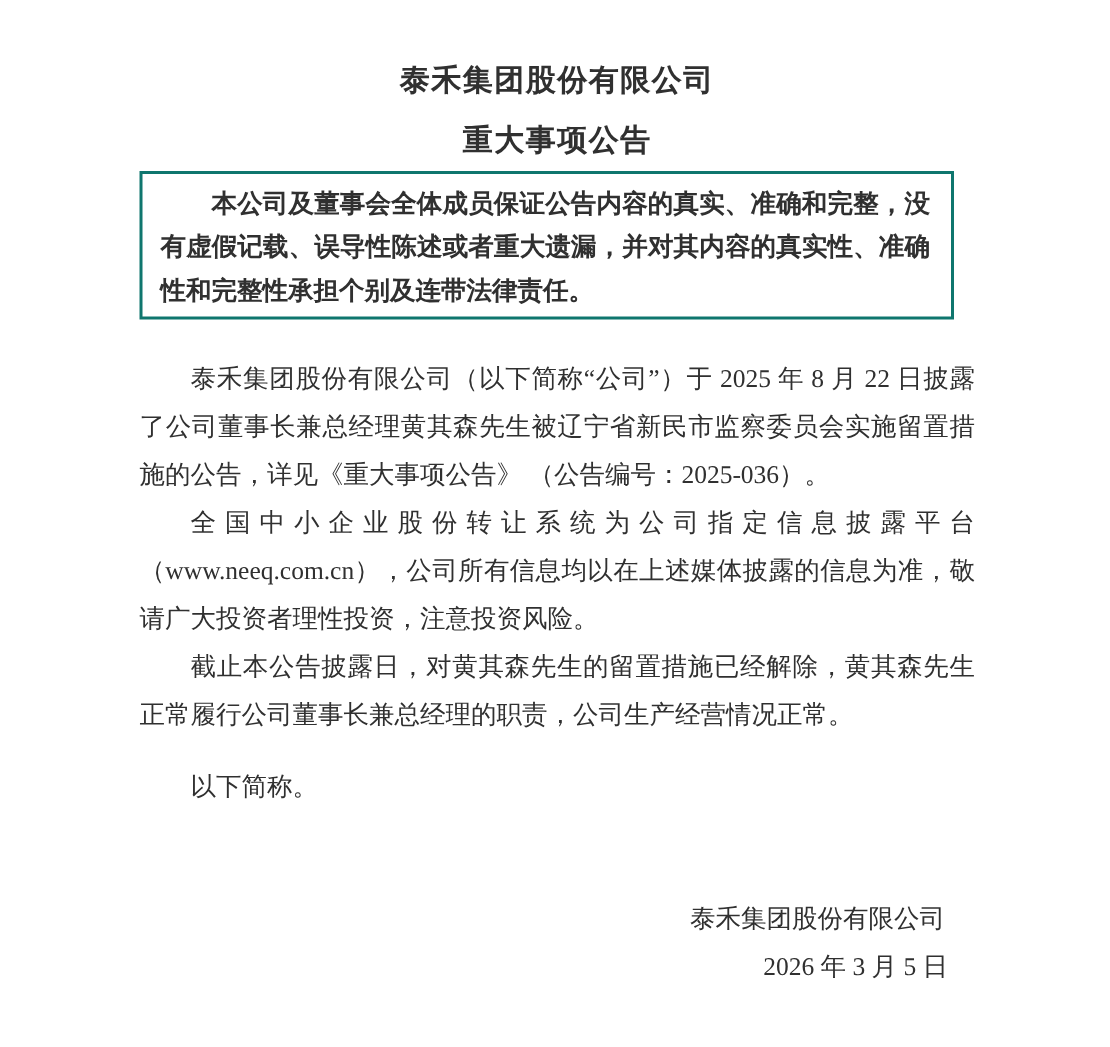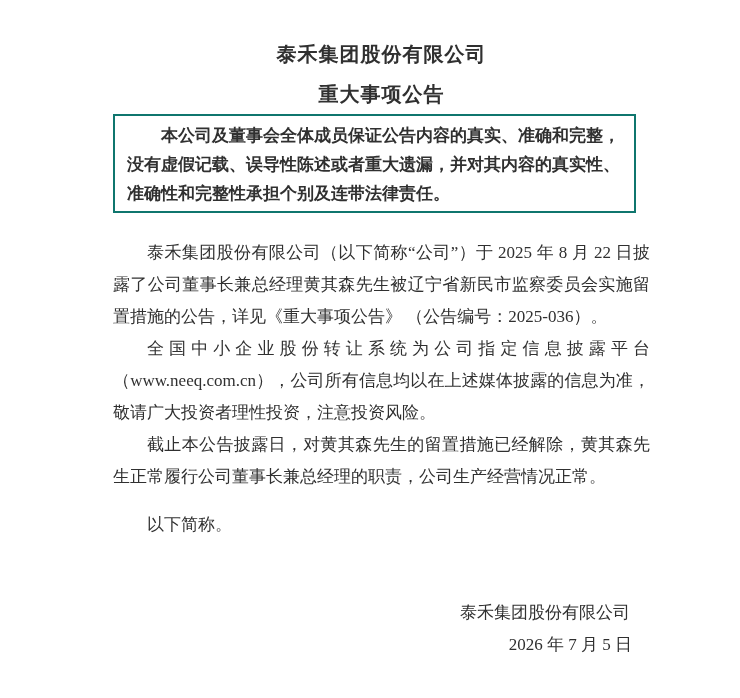--- a/index.html
+++ b/index.html
@@ -12,21 +12,20 @@
     overflow: hidden;
   }
   .page {
     position: relative;
     width: 740px;
     height: 698px;
     background: #ffffff;
   }
   .content {
     padding: 0 90px 0 93px; 
-    margin-left: 20px;
   }
   .doc-title {
     padding-top: 42px;
     font-size: 20px;
     line-height: 24px;
     font-weight: bold;
     text-align: center;
     letter-spacing: 1px;
   }
   .doc-subtitle {
@@ -93,17 +92,17 @@
     <p class="body-paragraph first">泰禾集团股份有限公司（以下简称“公司”）于 2025 年 8 月 22 日披露了公司董事长兼总经理黄其森先生被辽宁省新民市监察委员会实施留置措施的公告，详见《重大事项公告》 （公告编号：2025-036）。</p>
 
     <p class="body-paragraph">全国中小企业股份转让系统为公司指定信息披露平台（www.neeq.com.cn），公司所有信息均以在上述媒体披露的信息为准，敬请广大投资者理性投资，注意投资风险。</p>
 
     <p class="body-paragraph">截止本公告披露日，对黄其森先生的留置措施已经解除，黄其森先生正常履行公司董事长兼总经理的职责，公司生产经营情况正常。</p>
 
     <p class="closing-line">以下简称。</p>
 
     <div class="signature-block">
       <div class="sig-company">泰禾集团股份有限公司</div>
-      <div class="sig-date">2026 年 7 月 5 日</div>
+      <div class="sig-date">2026 年 3 月 5 日</div>
     </div>
 
   </div>
 </div>
 
 </body></html>

